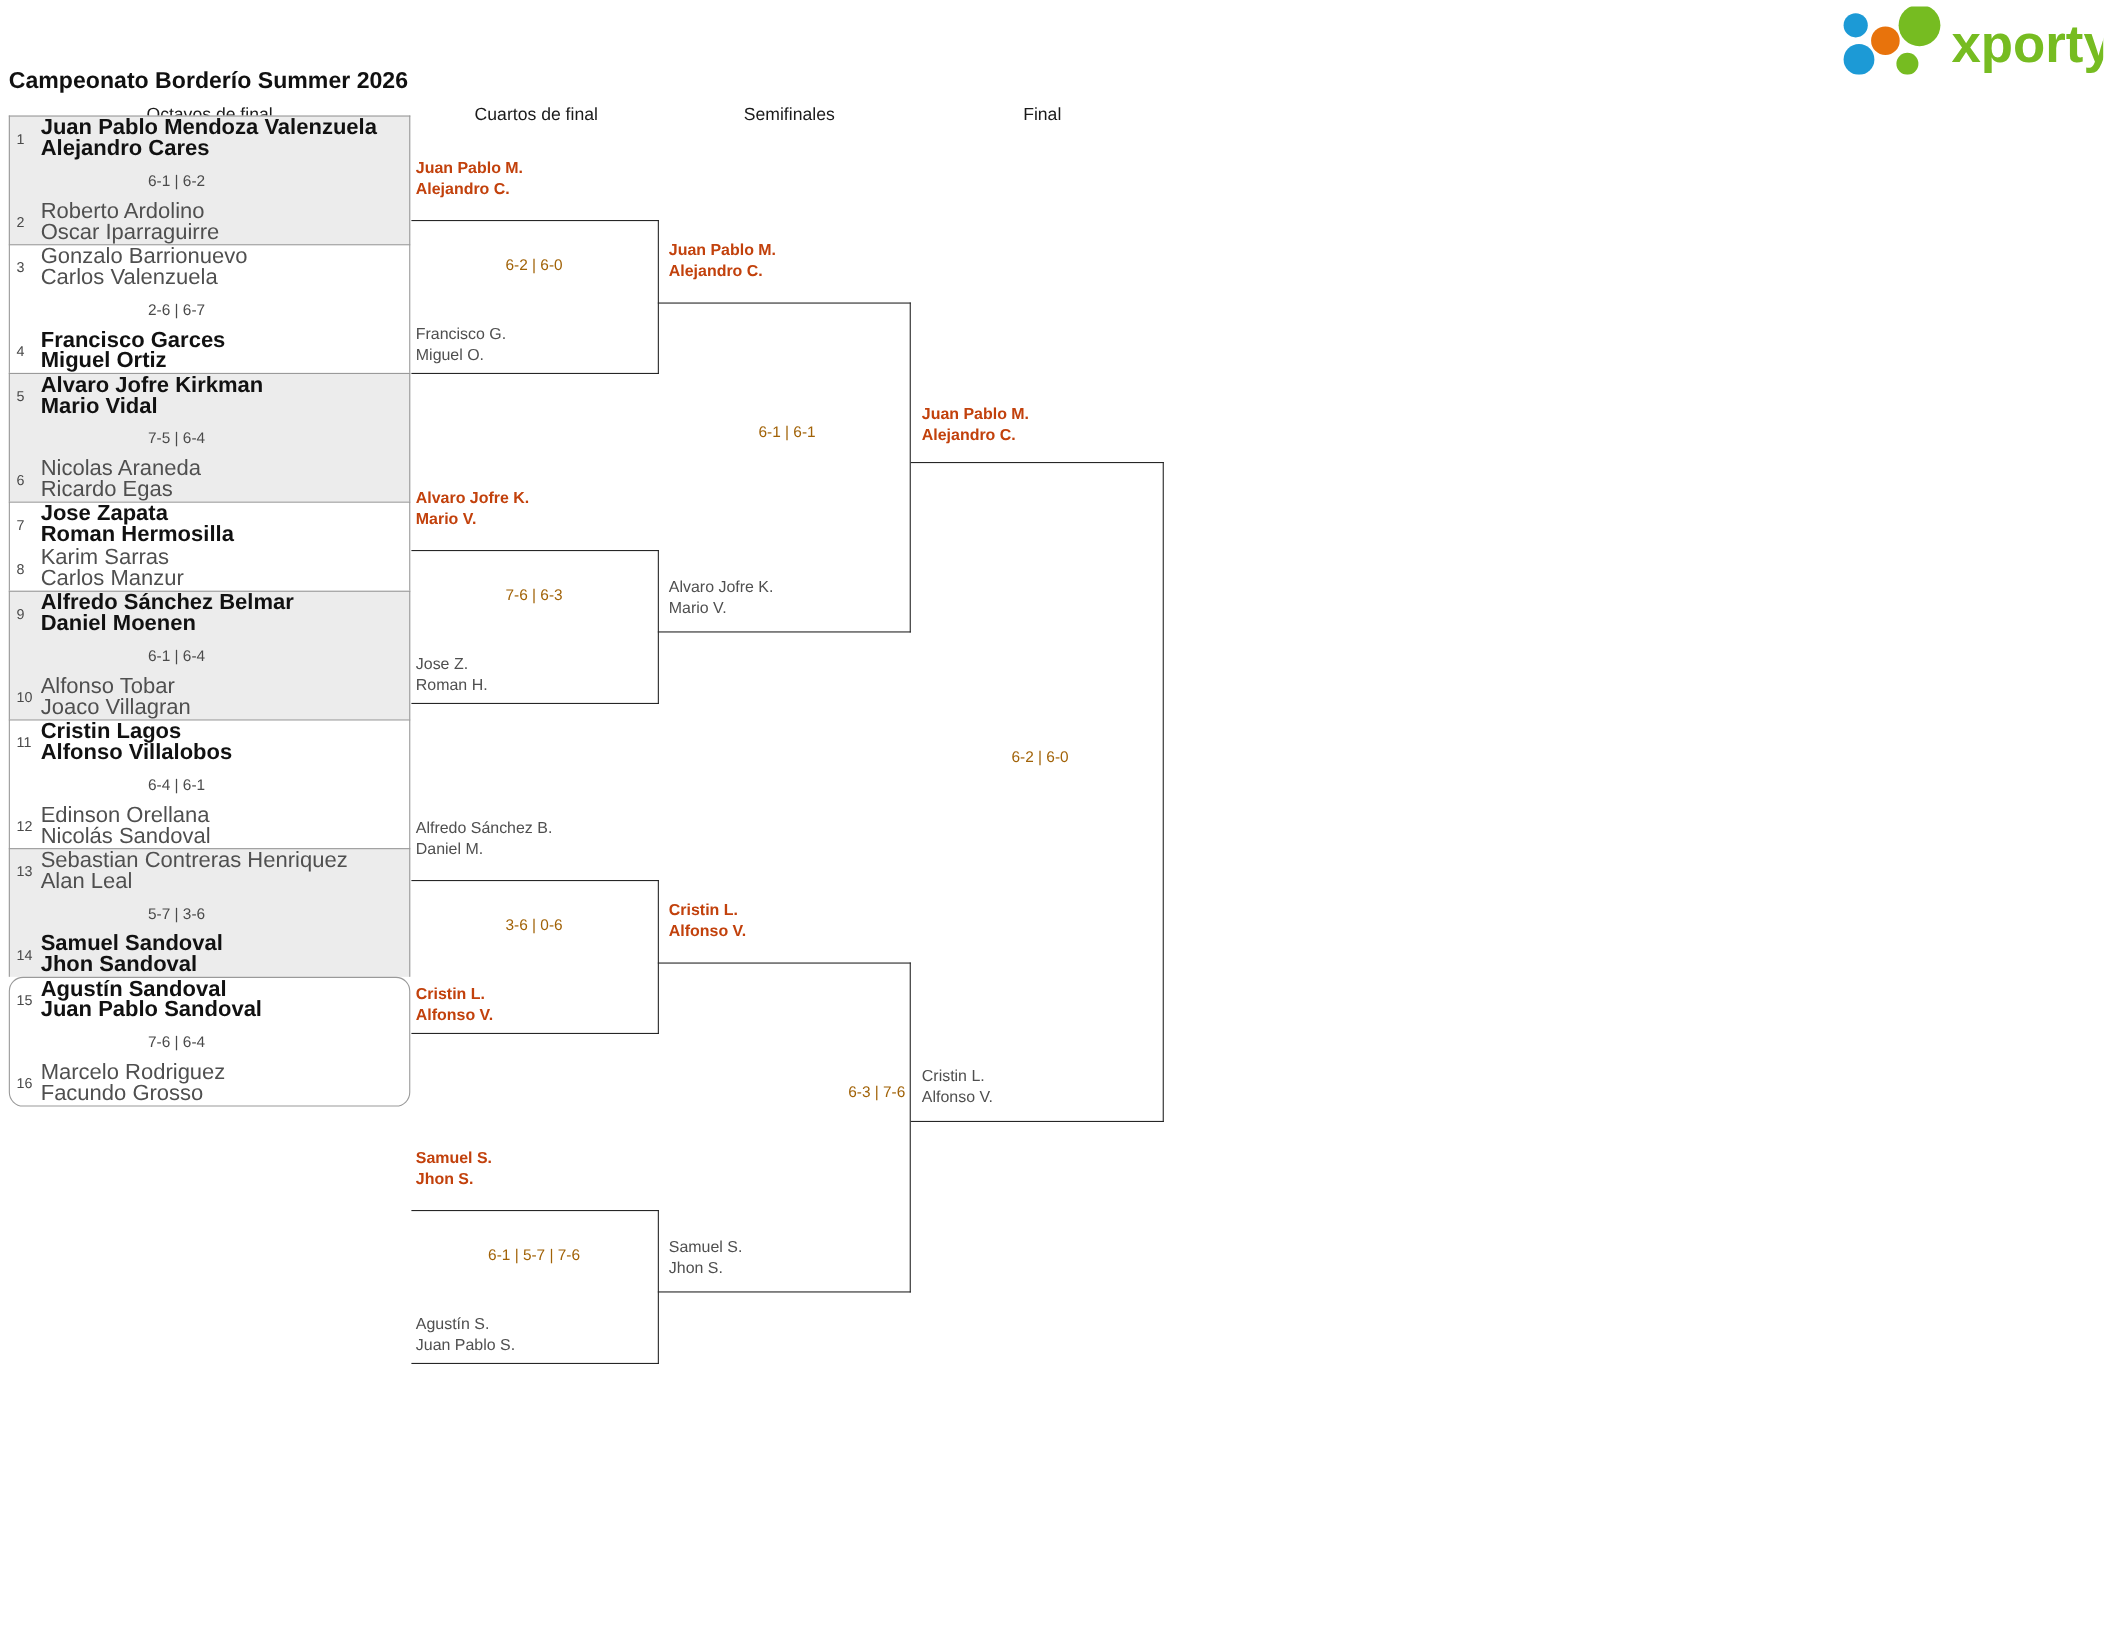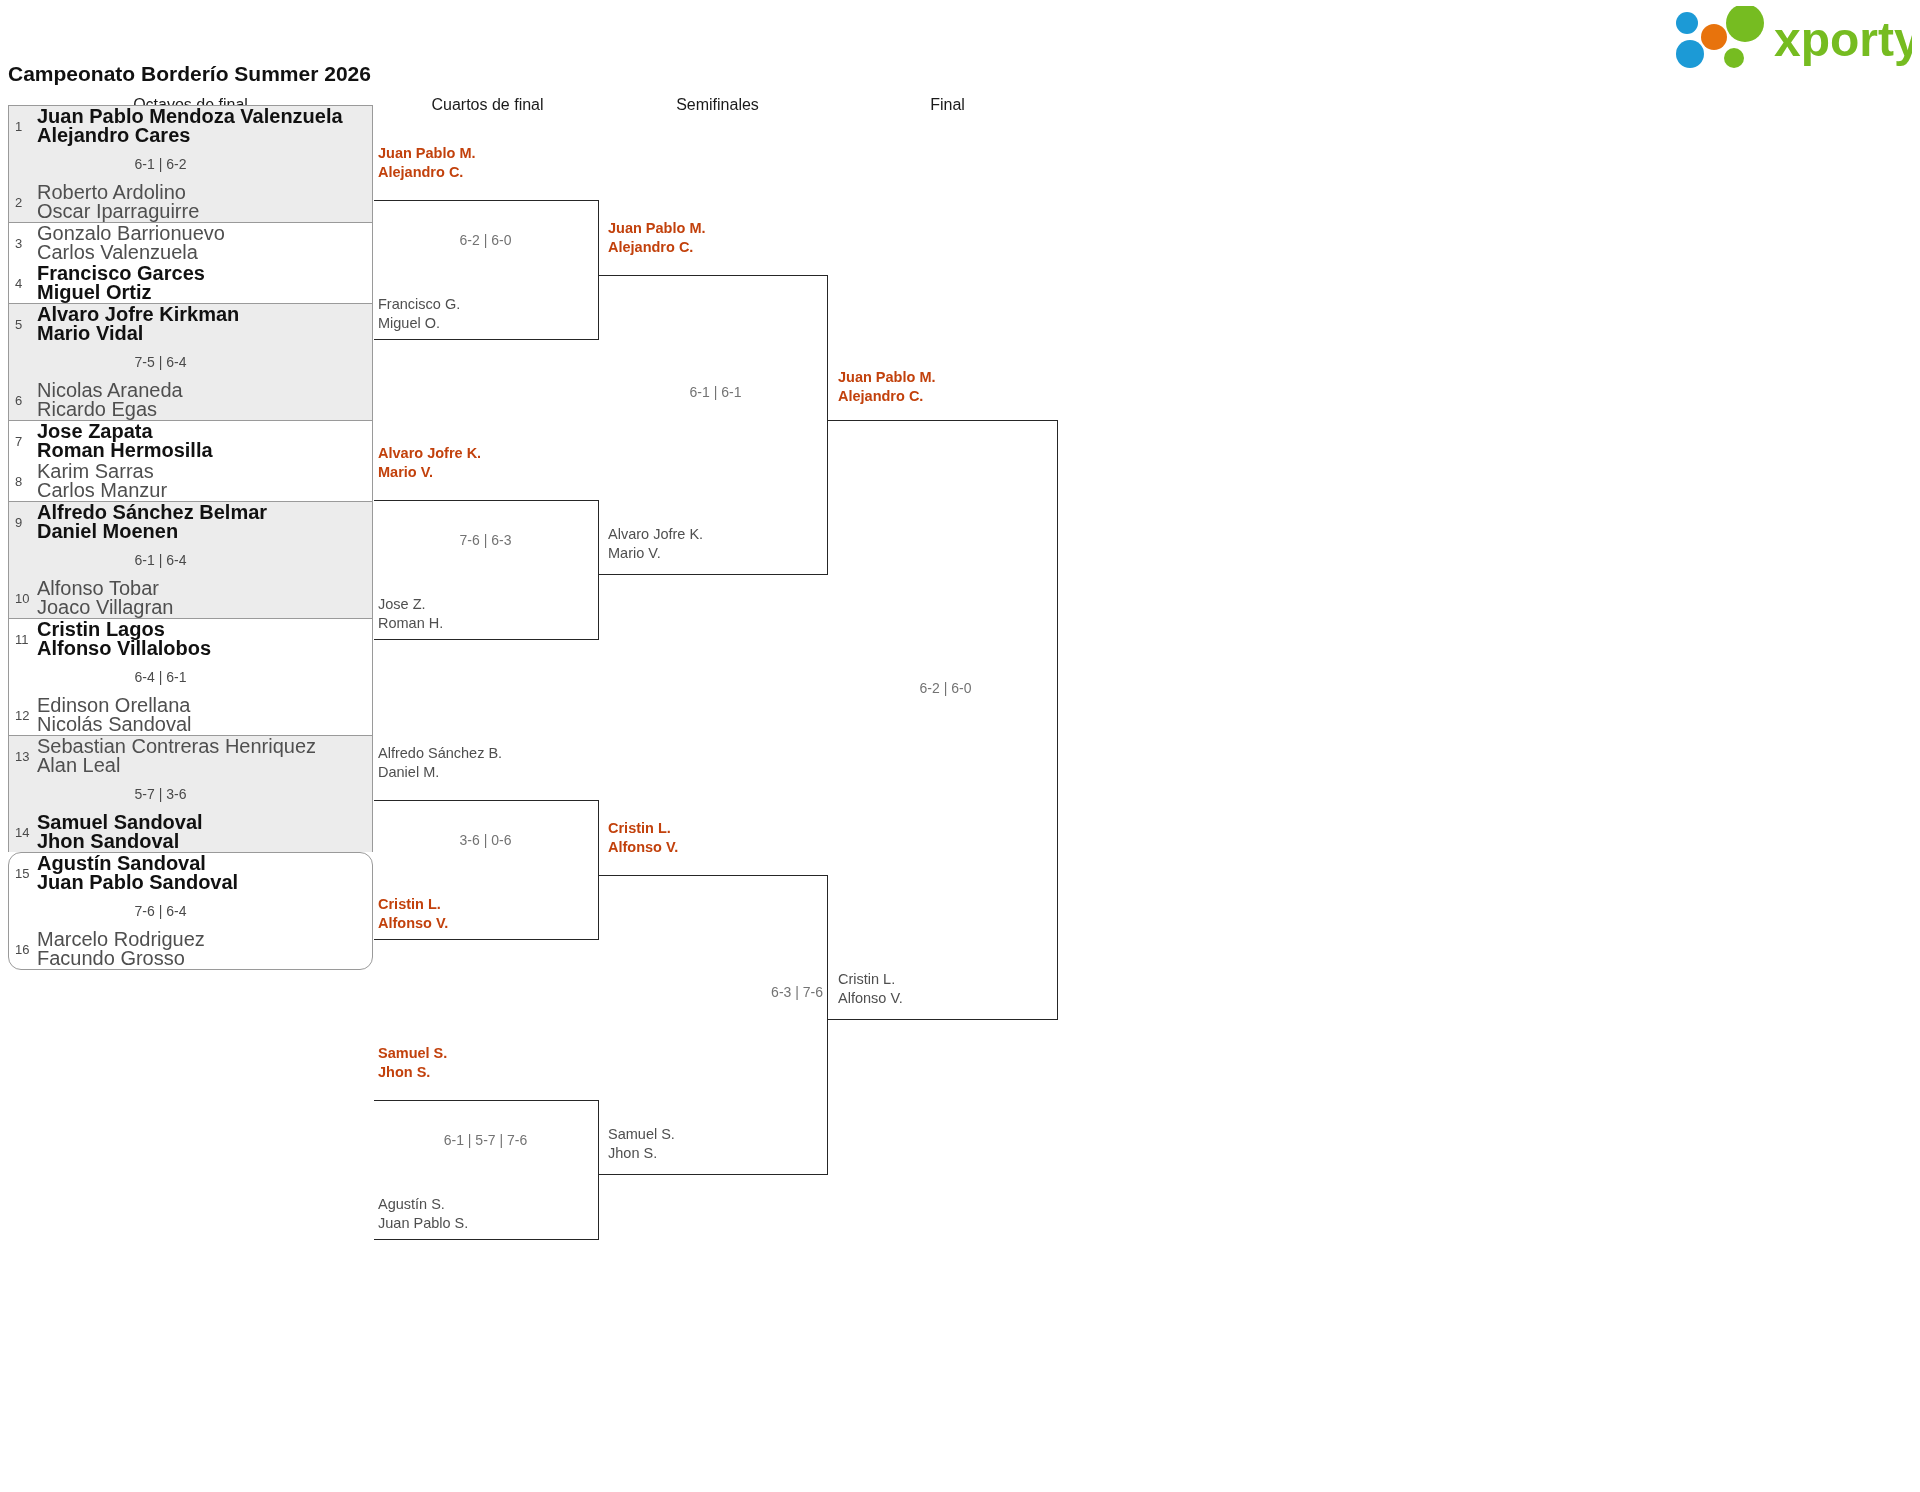--- a/index.html
+++ b/index.html
@@ -115,21 +115,21 @@
     color: #4f4f4f;
     white-space: nowrap;
   }
   .node.winner .node-name {
     font-weight: bold;
     color: #c2410c;
   }
   .node-score {
     position: absolute;
     font-size: 14px;
-    color: #737373;
+    color: #a16207;
     white-space: nowrap;
   }
 
   
   .connector {
     position: absolute;
     border: 1px solid #262626;
     border-left: none;
     box-sizing: border-box;
     pointer-events: none;
@@ -174,20 +174,21 @@
       <span class="r16-name">Oscar Iparraguirre</span>
     </div>
   </div>
 
   <div class="r16-match">
     <div class="r16-team">
       <span class="r16-seed">3</span>
       <span class="r16-name">Gonzalo Barrionuevo</span>
       <span class="r16-name">Carlos Valenzuela</span>
     </div>
+    <div class="r16-score">2-6 | 6-7</div>
     <div class="r16-team winner">
       <span class="r16-seed">4</span>
       <span class="r16-name">Francisco Garces</span>
       <span class="r16-name">Miguel Ortiz</span>
     </div>
   </div>
 
   <div class="r16-match shaded">
     <div class="r16-team winner">
       <span class="r16-seed">5</span>

